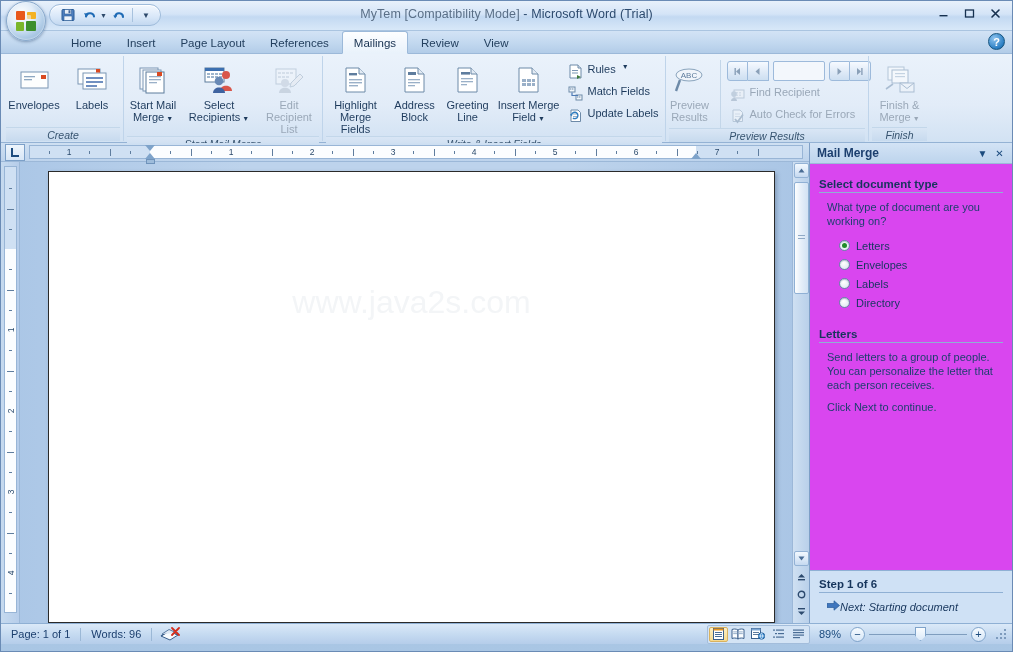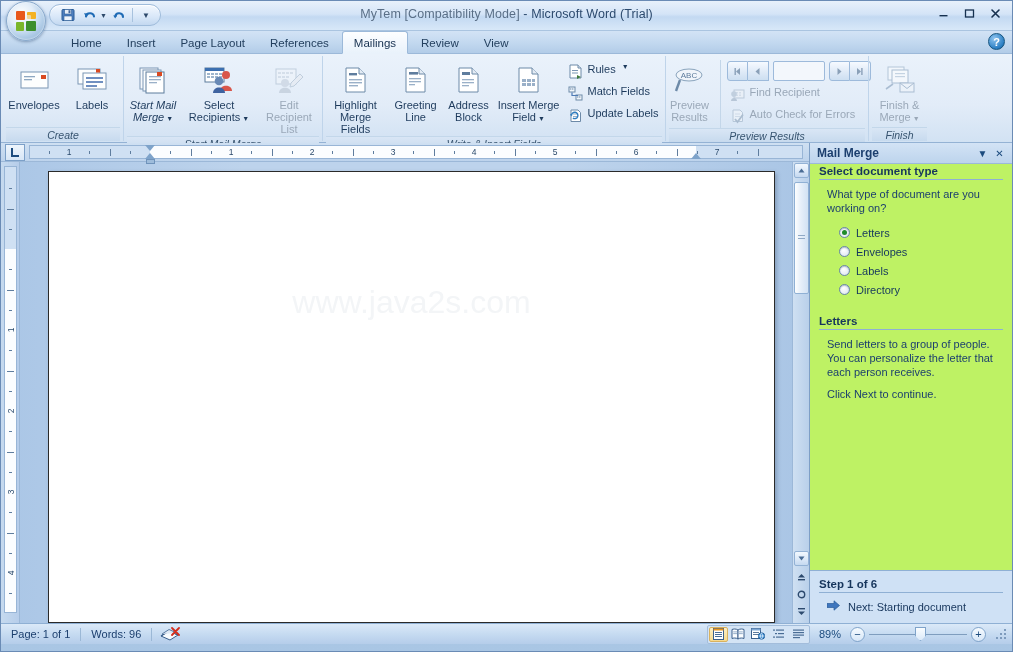--- a/index.html
+++ b/index.html
@@ -295,22 +295,22 @@
     height: 21px;
     background: linear-gradient(to bottom,#d3e3f5,#bdd4ed);
     border-bottom: 1px solid #9cb9d9;
     display: flex; align-items: center; padding: 0 4px 0 7px;
   }
   .tp-title { flex:1; font-size: 12px; font-weight: bold; color: #1c3f6e; }
   .tp-hbtn { width:17px;height:15px;display:flex;align-items:center;justify-content:center;
     color:#1c4b7e; font-size:10px; cursor:pointer; }
   .tp-body {
     flex: 1; position: relative;
-    background: #bef264;
-    padding: 1px 9px 0 9px;
+    background: #d946ef;
+    padding: 14px 9px 0 9px;
     overflow: hidden;
   }
   .tp-sec-title {
     font-size: 11.5px; font-weight: bold; color: #16355c;
     padding-bottom: 2px; margin-bottom: 7px;
     border-bottom: 1px solid #8fb0d4;
   }
   .tp-text { font-size: 11px; color: #1c3f6e; line-height: 14px; margin: 0 0 8px 8px; }
   .tp-radios { margin: 8px 0 0 20px; }
   .tp-radio {
@@ -332,22 +332,22 @@
     border-top: 1px solid #8fb0d4;
     background: #cfe1f5;
     padding: 0 9px 10px 9px;
   }
   .tp-step {
     font-size: 11.5px; font-weight: bold; color: #16355c;
     padding: 7px 0 2px; margin-bottom: 7px;
     border-bottom: 1px solid #8fb0d4;
   }
   .tp-next {
-    display:flex; align-items:center; gap:8px; margin-left: 8px;
-    font-size: 11px; color: #16355c; cursor: pointer;
+    display:flex; align-items:center; gap:0; margin-left: 8px;
+    font-size: 11px; color: #16355c; cursor: pointer; font-style: italic;
   }
   .arrow-r { flex:none; }
 
   
   .statusbar {
     position: relative;
     height: 21px;
     background: linear-gradient(to bottom,#dbe9f8,#c6dbf1 50%,#b5cdea);
     border-top: 1px solid #8fb0d4;
     display: flex; align-items: center;
@@ -499,21 +499,21 @@
             </svg>
           </span>
           <span class="lbl">Labels</span>
         </div>
       </div>
       <div class="rgroup-label">Create</div>
     </div>
 
     <div class="rgroup" style="width:199px;">
       <div class="rgroup-body">
-        <div class="bigbtn" style="width:62px;font-style:italic;">
+        <div class="bigbtn" style="width:62px;">
           <span class="glyph">
             <svg width="31" height="28" viewBox="0 0 31 28">
               <rect x="2" y="2" width="18" height="21" fill="#f6f9fc" stroke="#7b96b4"></rect>
               <rect x="5" y="4" width="18" height="21" fill="#fbfdfe" stroke="#7b96b4"></rect>
               <rect x="8" y="6" width="18" height="21" fill="#fff" stroke="#5d7c9c"></rect>
               <rect x="11" y="10" width="12" height="1.3" fill="#9ab0c8"></rect>
               <rect x="11" y="13" width="12" height="1.3" fill="#9ab0c8"></rect>
               <rect x="11" y="16" width="8" height="1.3" fill="#9ab0c8"></rect>
               <rect x="19" y="6" width="5" height="4" fill="#d94a22"></rect>
             </svg>
@@ -582,48 +582,48 @@
               <rect x="6" y="7" width="8" height="2.4" fill="#5f7d9e"></rect>
               <rect x="6" y="13" width="13" height="1.4" fill="#9ab0c8"></rect>
               <rect x="6" y="16" width="13" height="1.4" fill="#9ab0c8"></rect>
               <rect x="6" y="19" width="9" height="1.4" fill="#9ab0c8"></rect>
             </svg>
           </span>
           <span class="lbl">Highlight</span>
           <span class="lbl">Merge Fields</span>
         </div>
 
+        <div class="bigbtn" style="width:52px;">
+          <span class="glyph">
+            <svg width="26" height="28" viewBox="0 0 26 28">
+              <path d="M3 2 h13 l6 6 v18 h-19 Z" fill="#fff" stroke="#6d8aa8"></path>
+              <path d="M16 2 v6 h6" fill="#e3ebf4" stroke="#6d8aa8"></path>
+              <rect x="6" y="6" width="8" height="3" fill="#5f7d9e"></rect>
+              <rect x="6" y="13" width="12" height="1.3" fill="#9ab0c8"></rect>
+              <rect x="6" y="16" width="12" height="1.3" fill="#9ab0c8"></rect>
+              <rect x="6" y="19" width="7" height="1.3" fill="#9ab0c8"></rect>
+            </svg>
+          </span>
+          <span class="lbl">Address</span>
+          <span class="lbl">Block</span>
+        </div>
+
         <div class="bigbtn" style="width:54px;">
           <span class="glyph">
             <svg width="26" height="28" viewBox="0 0 26 28">
               <path d="M3 2 h13 l6 6 v18 h-19 Z" fill="#fff" stroke="#6d8aa8"></path>
               <path d="M16 2 v6 h6" fill="#e3ebf4" stroke="#6d8aa8"></path>
               <rect x="6" y="6" width="9" height="2.6" fill="#5f7d9e"></rect>
               <rect x="6" y="12" width="12" height="1.3" fill="#9ab0c8"></rect>
               <rect x="6" y="15" width="12" height="1.3" fill="#9ab0c8"></rect>
               <rect x="6" y="18" width="6" height="1.3" fill="#9ab0c8"></rect>
             </svg>
           </span>
           <span class="lbl">Greeting</span>
           <span class="lbl">Line</span>
-        </div>
-
-        <div class="bigbtn" style="width:52px;">
-          <span class="glyph">
-            <svg width="26" height="28" viewBox="0 0 26 28">
-              <path d="M3 2 h13 l6 6 v18 h-19 Z" fill="#fff" stroke="#6d8aa8"></path>
-              <path d="M16 2 v6 h6" fill="#e3ebf4" stroke="#6d8aa8"></path>
-              <rect x="6" y="6" width="8" height="3" fill="#5f7d9e"></rect>
-              <rect x="6" y="13" width="12" height="1.3" fill="#9ab0c8"></rect>
-              <rect x="6" y="16" width="12" height="1.3" fill="#9ab0c8"></rect>
-              <rect x="6" y="19" width="7" height="1.3" fill="#9ab0c8"></rect>
-            </svg>
-          </span>
-          <span class="lbl">Address</span>
-          <span class="lbl">Block</span>
         </div>
 
         <div class="bigbtn" style="width:68px;">
           <span class="glyph">
             <svg width="26" height="28" viewBox="0 0 26 28">
               <path d="M3 2 h13 l6 6 v18 h-19 Z" fill="#fff" stroke="#6d8aa8"></path>
               <path d="M16 2 v6 h6" fill="#e3ebf4" stroke="#6d8aa8"></path>
               <g fill="#9ab0c8">
                 <rect x="6" y="13" width="4" height="3"></rect>
                   <rect x="11" y="13" width="4" height="3"></rect>

